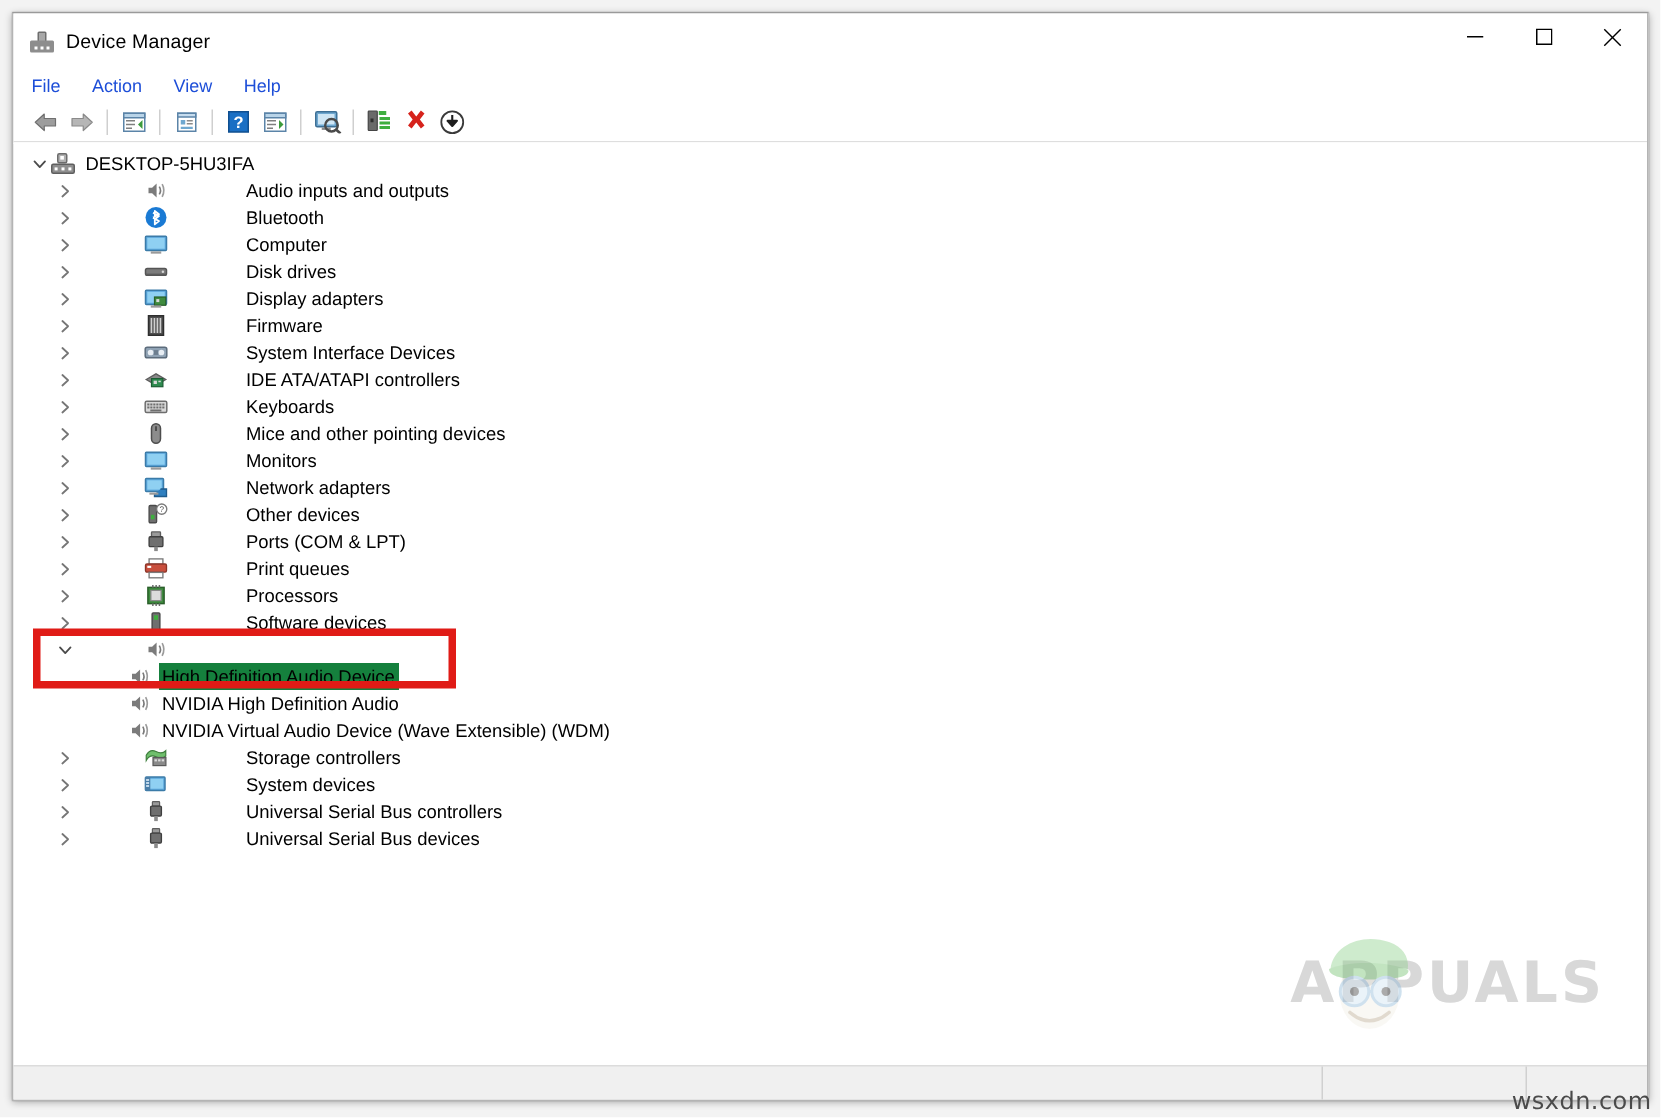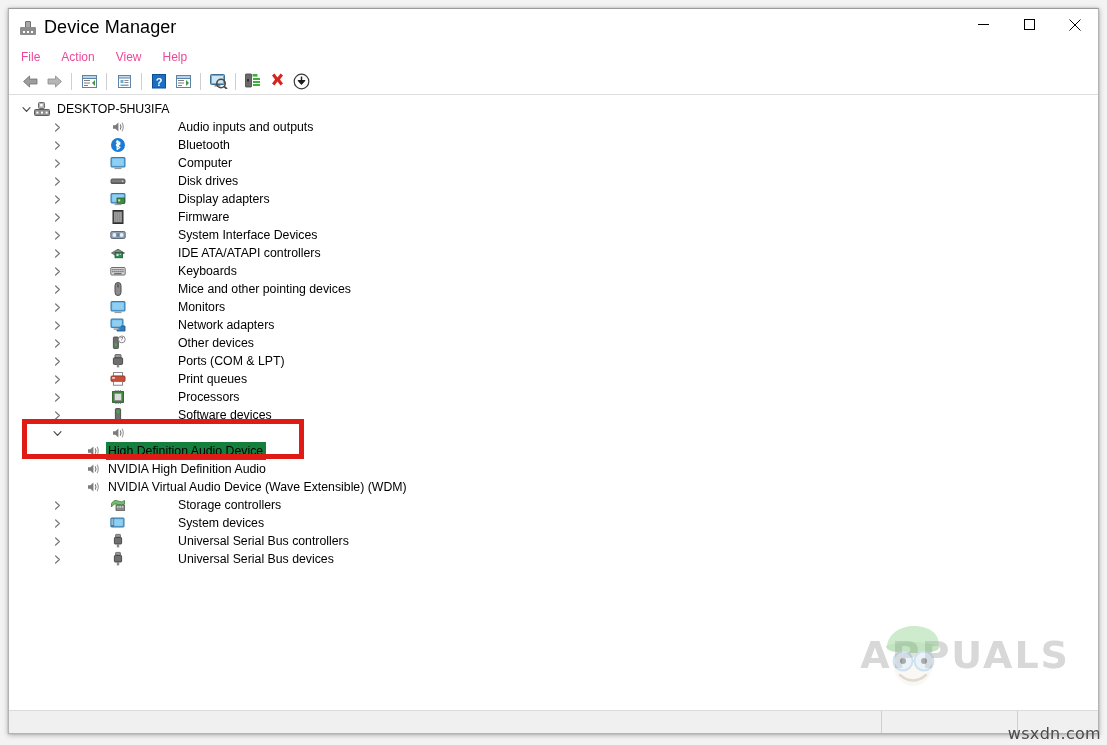--- a/index.html
+++ b/index.html
@@ -78,21 +78,21 @@
     width: 2px; height: 2px;
     background: #ffffff;
   }
   .app-icon .dm-dot3 {
     position: absolute;
     left: 11px; bottom: 3px;
     width: 2px; height: 2px;
     background: #ffffff;
   }
   #window-title {
-    font-size: 18px;
+    font-size: 13px;
     color: #000000;
     letter-spacing: 0.1px;
     white-space: nowrap;
   }
 
   #titlebar-buttons {
     position: absolute;
     right: 0; top: 0;
     height: 31px;
     display: flex;
@@ -112,21 +112,21 @@
   #menubar {
     height: 22px;
     display: flex;
     align-items: center;
     padding-left: 12px;
     background: #ffffff;
     flex: none;
   }
   .menu-item {
     font-size: 12px;
-    color: #ec4899;
+    color: #1d4ed8;
     padding: 2px 11px 2px 0;
     margin-right: 10px;
     white-space: nowrap;
     cursor: default;
   }
   .menu-item:first-child { }
 
   
   #toolbar {
     height: 27px;
@@ -187,21 +187,21 @@
   .tlabel {
     line-height: 16px;
     padding: 1px 3px 1px 2px;
   }
   .tree-row.selected .tlabel {
     background: #15803d;
   }
 
   
   .lvl0 { padding-left: 9px; }
-  .lvl1 { padding-left: 40px; gap: 45px; }
+  .lvl1 { padding-left: 26px; gap: 45px; }
   .lvl2 { padding-left: 60px; }
 
   
   #red-box {
     position: absolute;
     left: 13px;
     top: 323px;
     width: 282px;
     height: 40px;
     border: 5px solid #e01b16;

